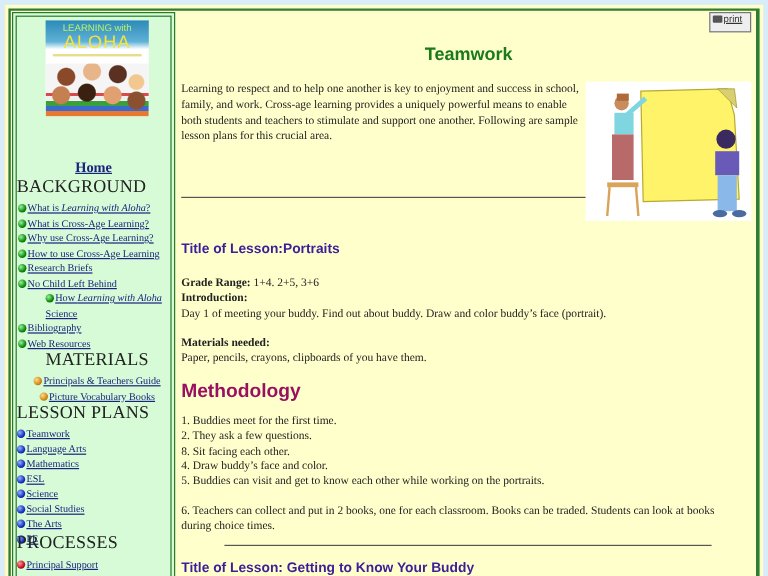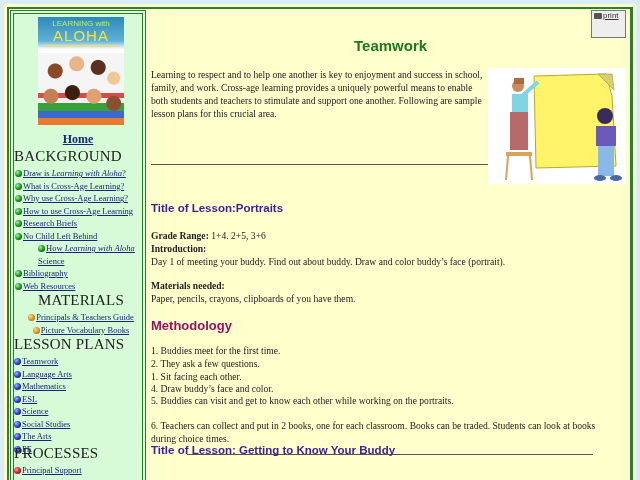--- a/index.html
+++ b/index.html
@@ -23,21 +23,21 @@
   }
   .sidebar {
     position:absolute; left:10px; top:10px; width:136px; height:480px;
     background:#d6fbd6;
     border:3px double #2a7a2a;
     border-width:4px;
     box-sizing:border-box;
     padding:0 0 0 0;
   }
   .sidebar .cover {
-    position:absolute; left:24px; top:3px; width:86px; height:108px;
+    position:absolute; left:24px; top:3px; width:86px; height:80px;
     background:linear-gradient(#2d8ab8 0%, #5fb1d6 22%, #ffffff 30%, #fff 100%);
     overflow:hidden;
   }
   .cover .c-title1 { position:absolute; top:2px; width:100%; text-align:center; font-family:"Liberation Sans",sans-serif; font-size:8px; color:#b8f06a; }
   .cover .c-title2 { position:absolute; top:10px; width:100%; text-align:center; font-family:"Liberation Sans",sans-serif; font-size:15px; color:#f6e43a; letter-spacing:1px; }
   .cover .c-sub { position:absolute; top:28px; left:6px; right:6px; height:2px; background:#e8dd88; }
   .cover .kids { position:absolute; top:36px; left:0; right:0; bottom:0;
     background:
       radial-gradient(circle at 20% 25%, #8a4a2a 0 7px, transparent 8px),
       radial-gradient(circle at 45% 15%, #e8b48a 0 7px, transparent 8px),
@@ -56,21 +56,21 @@
   .side-section { position:absolute; left:0; width:134px; }
   .side-heading { font-size:15px; font-weight:normal; color:#222; margin:0 0 2px 0; padding-left:0; letter-spacing:0.2px; }
   .side-item { font-size:8.5px; line-height:12.5px; color:#1a237e; white-space:nowrap; }
   .side-item .bullet { display:inline-block; width:7px; height:7px; border-radius:50%; margin-right:1px; vertical-align:-1px; }
   .side-item .lnk { text-decoration:underline; color:#1a237e; }
   .b-green { background:radial-gradient(circle at 35% 35%, #9ef09e, #0a8a0a 60%, #055005); }
   .b-orange { background:radial-gradient(circle at 35% 35%, #ffd890, #d08a10 60%, #8a5000); }
   .b-blue { background:radial-gradient(circle at 35% 35%, #9ab0ff, #1030c0 60%, #061870); }
   .b-red { background:radial-gradient(circle at 35% 35%, #ff9a9a, #c01020 60%, #700010); }
   .print-btn {
-    position:absolute; left:591px; top:10px; width:35px; height:28px;
+    position:absolute; left:591px; top:10px; width:35px; height:17px;
     background:#eeeeee; border:1px solid #777; box-sizing:border-box;
     font-family:"Liberation Sans",sans-serif; font-size:8px; line-height:9px; color:#333;
     padding-left:2px;
   }
   .print-btn .printer { display:inline-block; width:8px; height:6px; background:#555; margin-right:1px; vertical-align:-1px; border-radius:1px; }
   .print-btn .lbl { text-decoration:underline; }
   .page-title {
     position:absolute; left:354px; top:37px;
     font-family:"Liberation Sans",sans-serif; font-weight:bold; font-size:15px; color:#1b7a1b;
   }
@@ -78,42 +78,42 @@
     position:absolute; left:151px; top:68px; width:335px;
     font-size:9.6px; line-height:13px; color:#222;
   }
   .illustration { position:absolute; left:488px; top:68px; width:138px; height:116px; background:#fff; overflow:hidden; }
   .hr1 { position:absolute; left:151px; top:164px; width:337px; height:0; border-top:1px solid #555; }
   .lesson-title {
     position:absolute; font-family:"Liberation Sans",sans-serif; font-weight:bold; font-size:11.5px; color:#3a1e9a;
   }
   .para { position:absolute; left:151px; font-size:9.6px; line-height:13px; color:#222; }
   .para b { font-weight:bold; }
-  .method-title { position:absolute; left:151px; top:318px; font-family:"Liberation Sans",sans-serif; font-weight:bold; font-size:13px; color:#9a1060; }
+  .method-title { position:absolute; left:151px; top:318px; font-family:"Liberation Sans",sans-serif; font-weight:bold; font-size:16px; color:#9a1060; }
   .hr2 { position:absolute; left:187px; top:454px; width:406px; height:0; border-top:1px solid #555; }
 </style>
 </head>
 <body>
 
 <div class="frame"></div>
 <div class="outer-border"></div>
 
 <div class="sidebar">
   <div class="cover">
     <div class="c-title1">LEARNING with</div>
     <div class="c-title2">ALOHA</div>
     <div class="c-sub"></div>
     <div class="kids"></div>
   </div>
   <div class="home-link">Home</div>
 
   <div class="side-section" style="top:134px;">
     <div class="side-heading">BACKGROUND</div>
     <div class="side-item" style="padding-left:1px;">
-      <span class="bullet b-green"></span><span class="lnk"><span>Draw is </span><i>Learning with Aloha</i><span>?</span></span>
+      <span class="bullet b-green"></span><span class="lnk"><span>What is </span><i>Learning with Aloha</i><span>?</span></span>
     </div>
     <div class="side-item" style="padding-left:1px;">
       <span class="bullet b-green"></span><span class="lnk">What is Cross-Age Learning?</span>
     </div>
     <div class="side-item" style="padding-left:1px;">
       <span class="bullet b-green"></span><span class="lnk">Why use Cross-Age Learning?</span>
     </div>
     <div class="side-item" style="padding-left:1px;">
       <span class="bullet b-green"></span><span class="lnk">How to use Cross-Age Learning</span>
     </div>
@@ -225,21 +225,21 @@
 <div class="para" style="top:242px;"><b>Introduction:</b></div>
 <div class="para" style="top:255px; width:480px;">Day 1 of meeting your buddy. Find out about buddy. Draw and color buddy’s face (portrait).</div>
 
 <div class="para" style="top:279px;"><b>Materials needed:</b></div>
 <div class="para" style="top:292px;">Paper, pencils, crayons, clipboards of you have them.</div>
 
 <div class="method-title">Methodology</div>
 
 <div class="para" style="top:344px;">1. Buddies meet for the first time.</div>
 <div class="para" style="top:357px;">2. They ask a few questions.</div>
-<div class="para" style="top:370px;">1. Sit facing each other.</div>
+<div class="para" style="top:370px;">8. Sit facing each other.</div>
 <div class="para" style="top:382px;">4. Draw buddy’s face and color.</div>
 <div class="para" style="top:394px; width:480px;">5. Buddies can visit and get to know each other while working on the portraits.</div>
 
 <div class="para" style="top:419px; width:470px;">6. Teachers can collect and put in 2 books, one for each classroom. Books can be traded. Students can look at books during choice times.</div>
 
 <div class="hr2"></div>
 
-<div class="lesson-title" style="left:151px; top:444px;">Title of Lesson: Getting to Know Your Buddy</div>
+<div class="lesson-title" style="left:151px; top:468px;">Title of Lesson: Getting to Know Your Buddy</div>
 
 </body></html>

